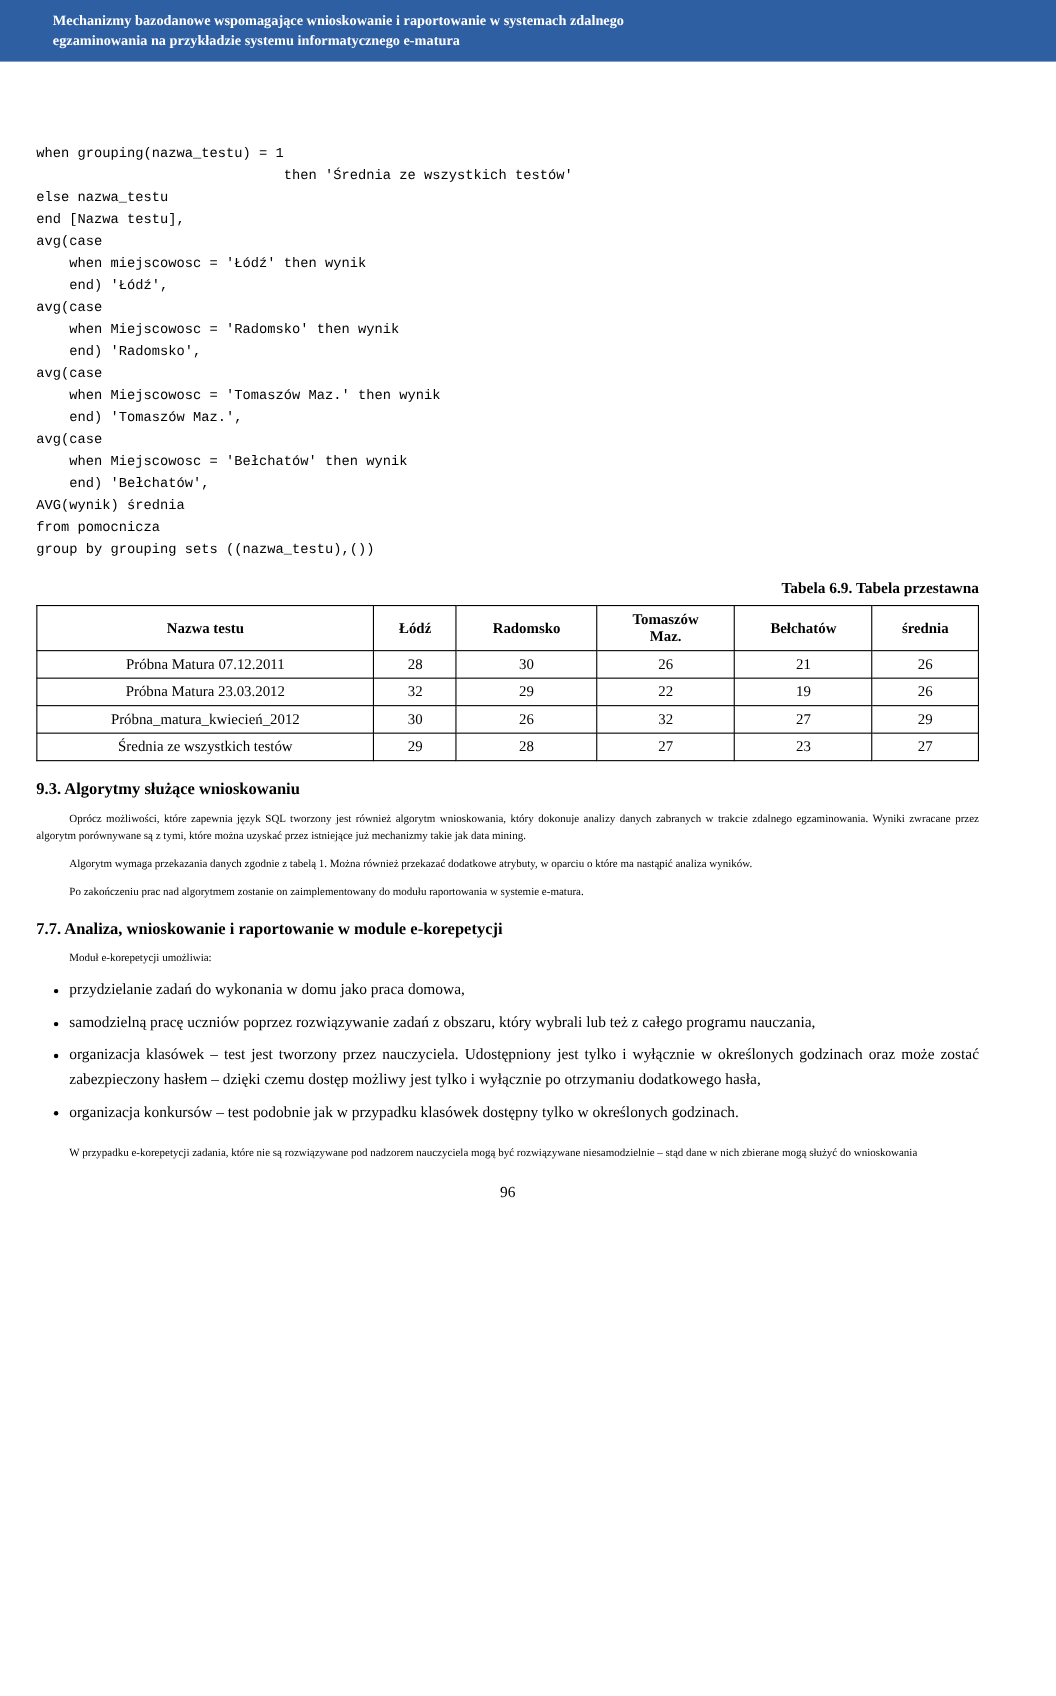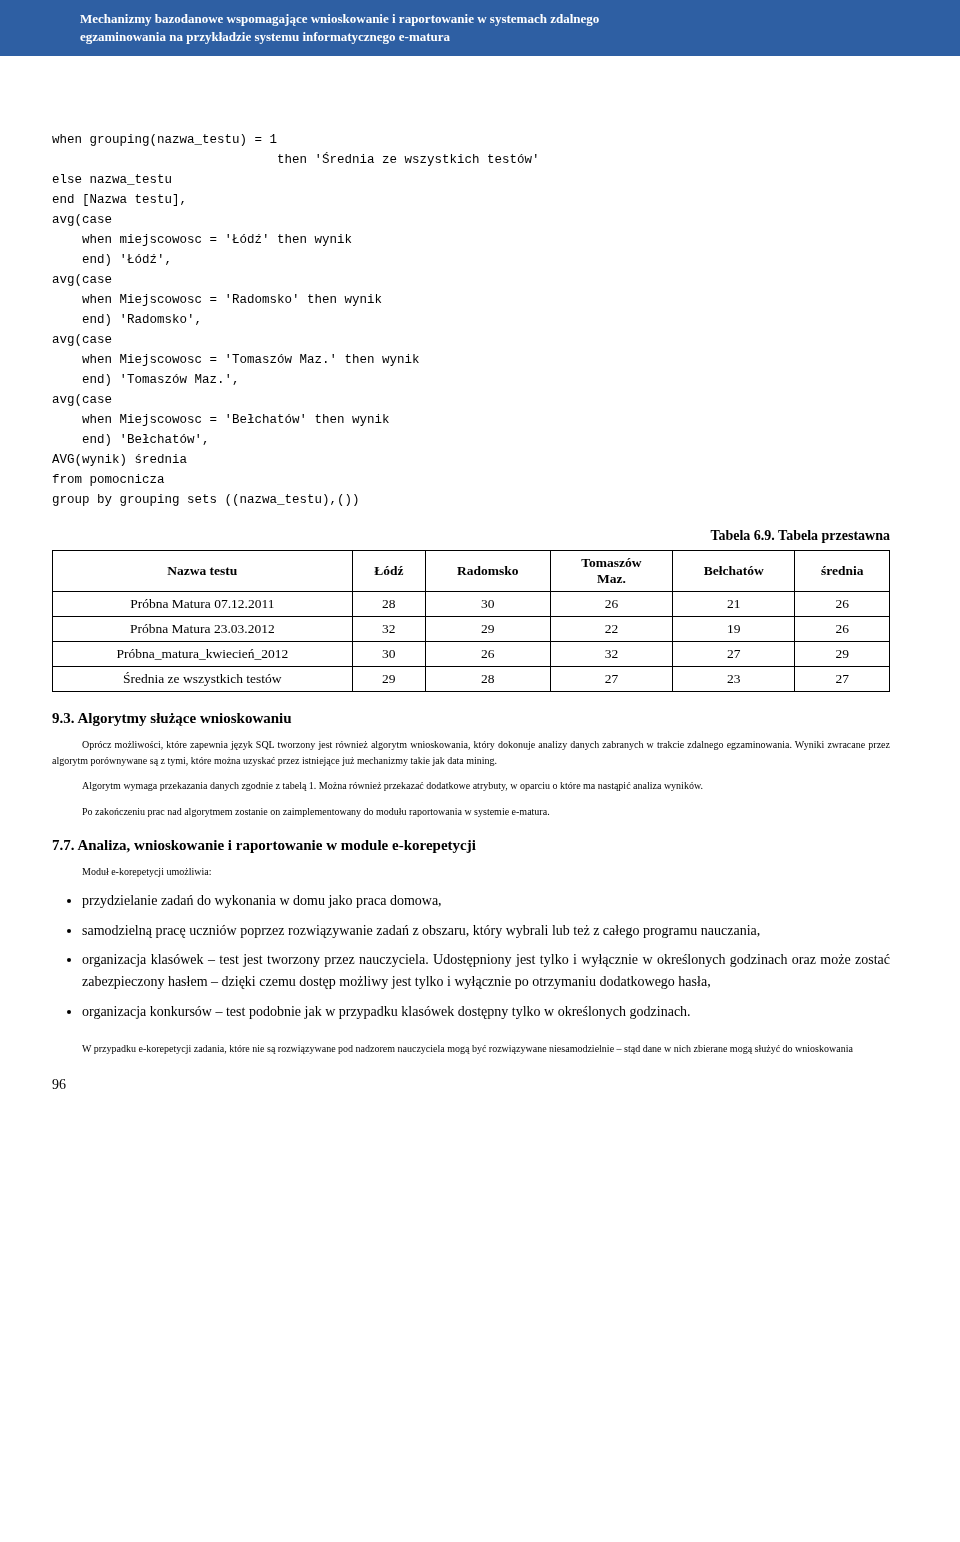--- a/index.html
+++ b/index.html
@@ -5,28 +5,28 @@
     * { box-sizing: border-box; margin: 0; padding: 0; }
     body {
       font-family: 'Times New Roman', Times, serif;
       font-size: 14px;
       background: #fff;
       color: #000;
       width: 960px;
       min-height: 1542px;
     }
     .page {
-      padding: 40px 70px 40px 52px;
+      padding: 40px 70px 40px 33px;
     }
     .header-bar {
       background: #2e5fa3;
       color: #fff;
       font-size: 13px;
       font-weight: bold;
-      padding: 10px 80px;
+      padding: 10px 48px;
       line-height: 1.4;
       margin-bottom: 20px;
     }
     .code-block {
       font-family: 'Courier New', Courier, monospace;
       font-size: 12.5px;
       line-height: 1.6;
       margin: 14px 0 18px 0;
       color: #000;
       white-space: pre;
@@ -71,21 +71,21 @@
     .bullet-list {
       margin: 6px 0 19px 30px;
       list-style: disc;
     }
     .bullet-list li {
       margin-bottom: 8px;
       line-height: 1.55;
       text-align: justify;
     }
     .page-number {
-      text-align: left;
+      text-align: center;
       font-size: 14px;
       margin-top: 20px;
     }
   </style>
 </head>
 <body>
 
 <div class="header-bar">
   <span>Mechanizmy bazodanowe wspomagające wnioskowanie i raportowanie w systemach zdalnego</span><br>
   <span>egzaminowania na przykładzie systemu informatycznego e-matura</span>

